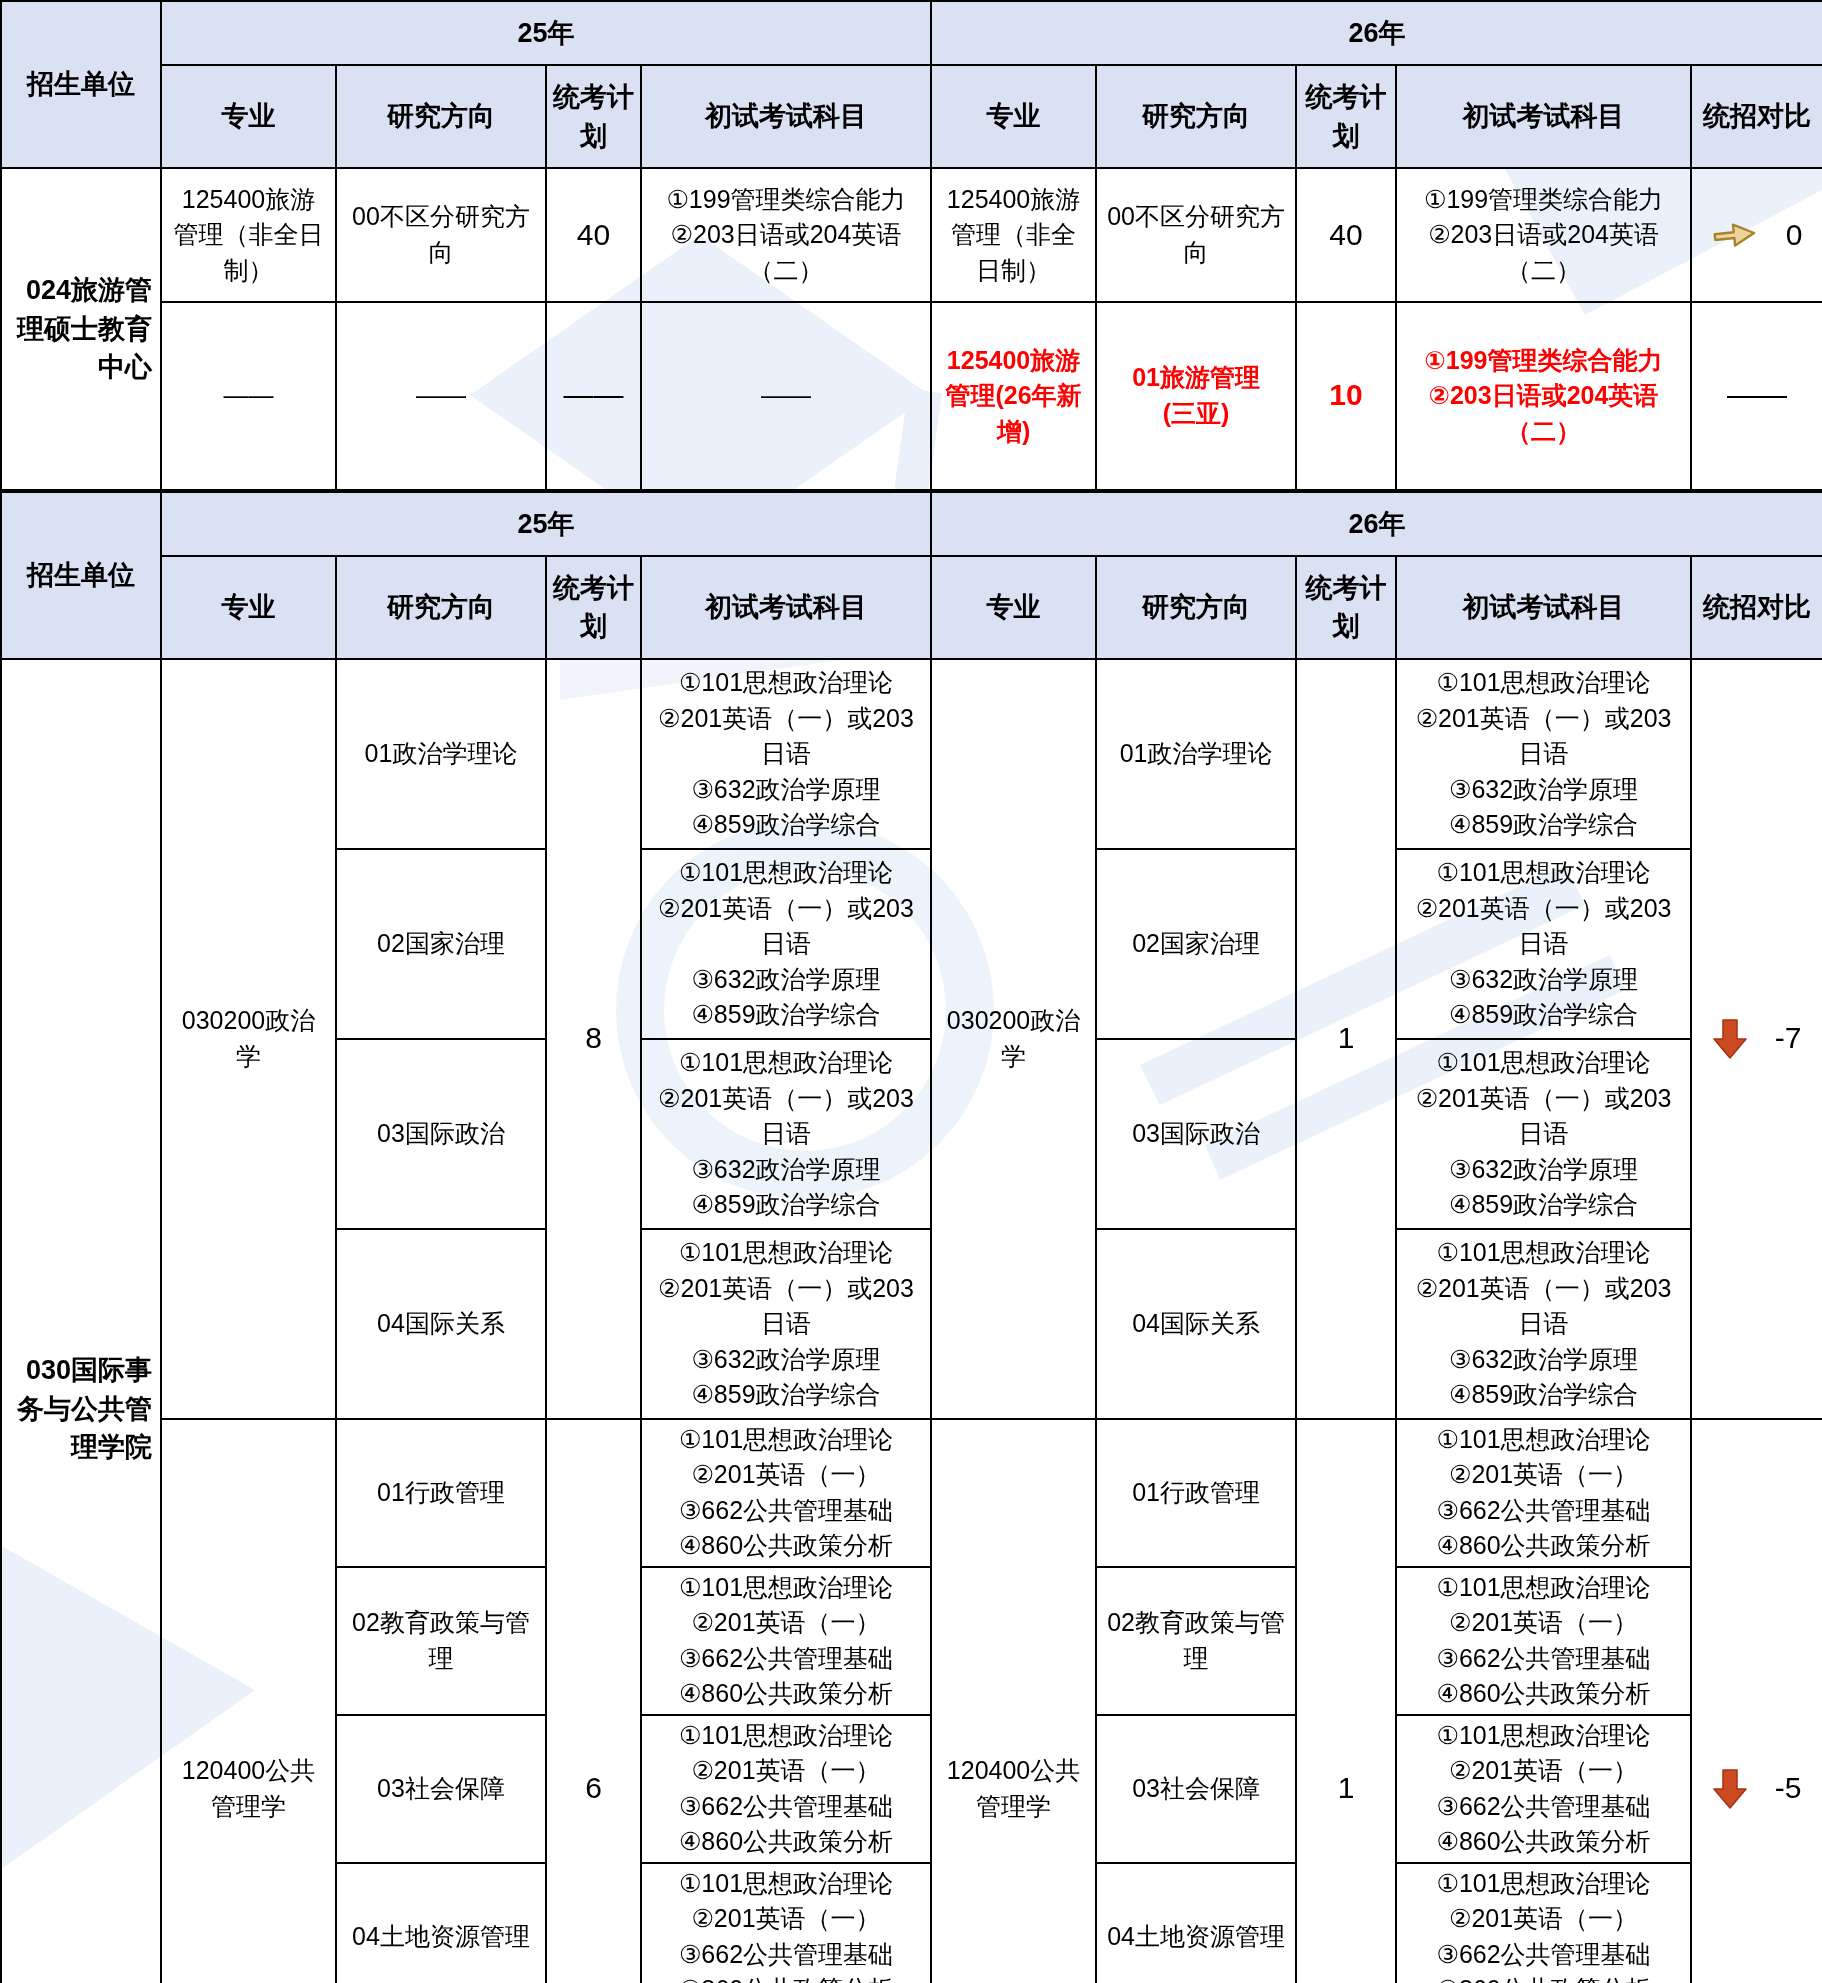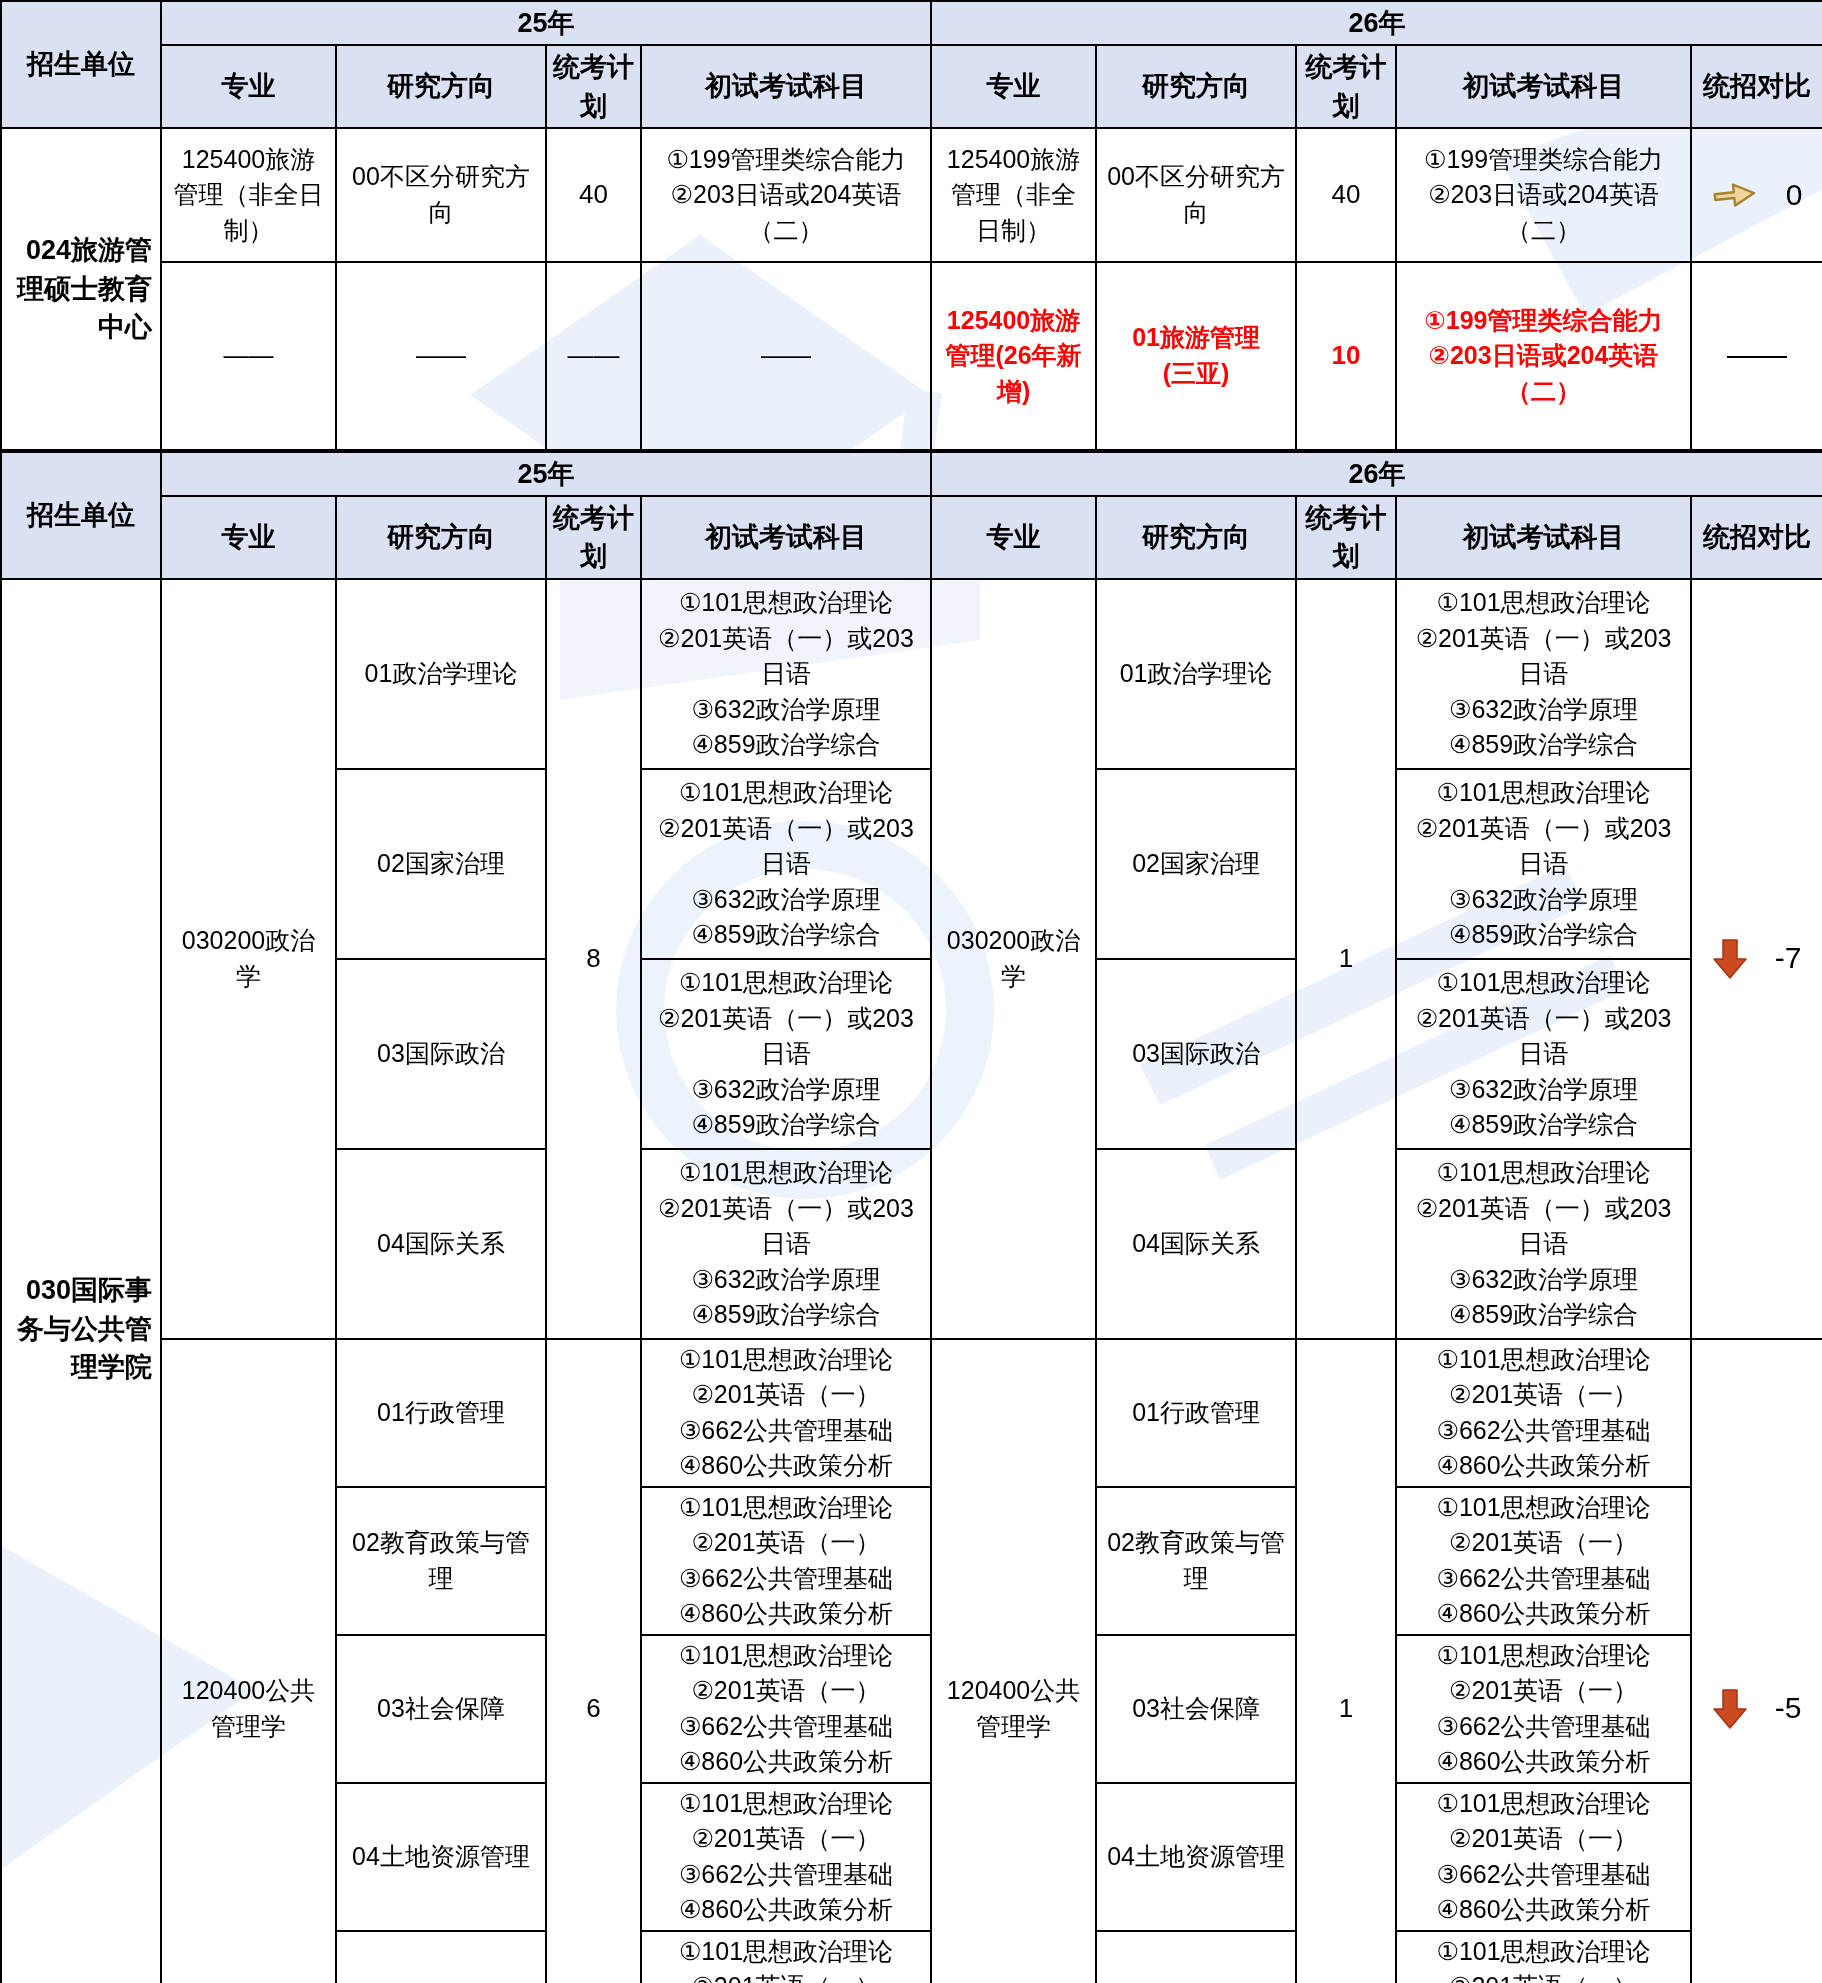--- a/index.html
+++ b/index.html
@@ -21,24 +21,24 @@
   .wm-bottom .b2{font-size:140px;letter-spacing:10px;}
   
   table.t{
     border-collapse:collapse;table-layout:fixed;width:1822px;position:relative;z-index:1;
     background:transparent;
   }
   .t th,.t td{
     border:2px solid #000;text-align:center;vertical-align:middle;
     padding:2px 8px;word-break:break-all;white-space:pre-line;line-height:1.42;
   }
-  .t th{background:#d9e1f2;font-weight:bold;font-size:27px;padding:2px 4px;}
+  .t th{background:#d9e1f2;font-weight:bold;font-size:27px;padding:12px 4px;}
   .t td{font-size:25px;background:transparent;}
   td.unit{font-weight:bold;font-size:27px;text-align:right;}
-  td.plan{font-size:26px;text-align:center;}
+  td.plan{font-size:30px;text-align:center;}
   td.red{color:#ff0000;font-weight:bold;}
   td.cmp{font-size:30px;}
   .cmp-wrap{display:flex;align-items:center;justify-content:center;gap:28px;}
   .cmp-val{font-size:30px;}
   .icon-right{transform:rotate(-6deg);}
   tr.h1{height:34px;}
   .t1 tr.h2{height:62px;}
   .t1 tr.ra{height:92px;}
   .t1 tr.rb{height:188px;}
   .t2 tr.h2{height:78px;}

